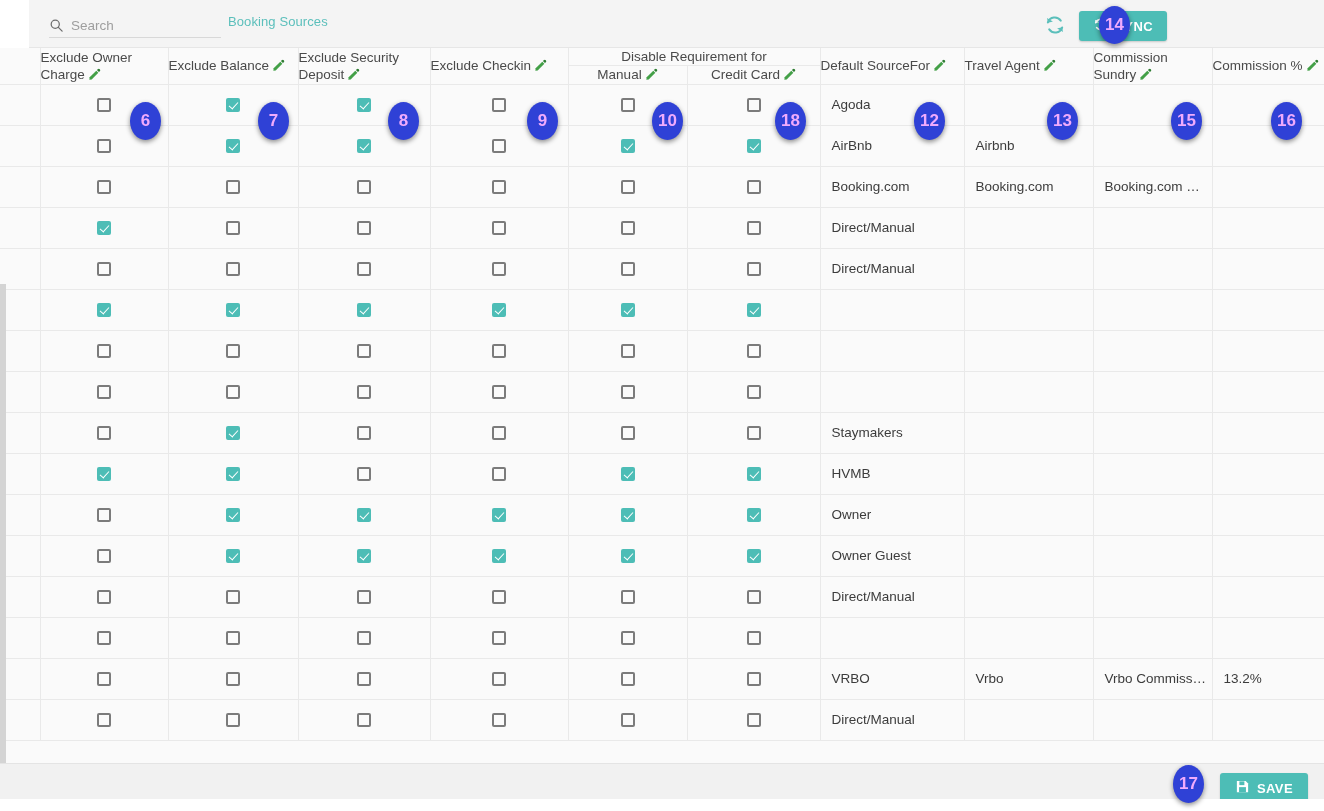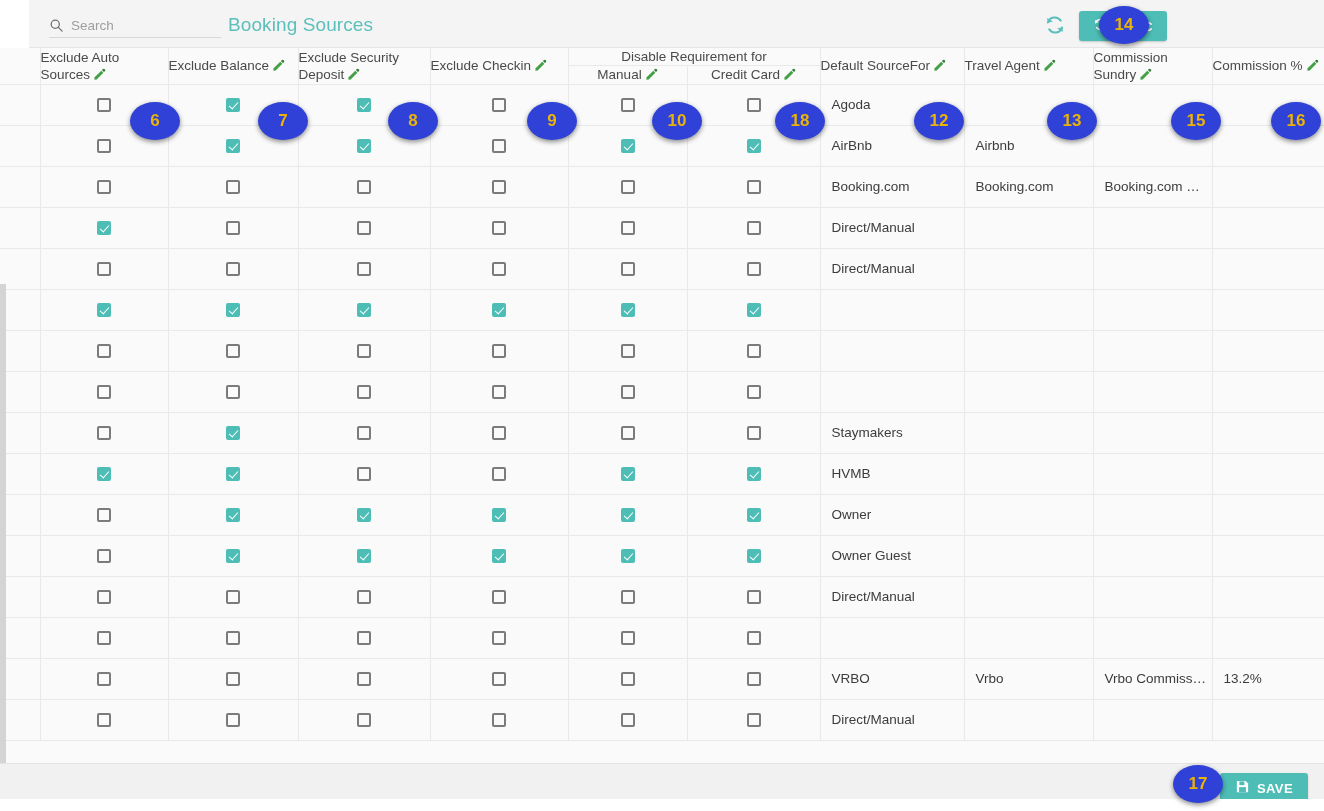--- a/index.html
+++ b/index.html
@@ -50,21 +50,21 @@
     font-size: 13.5px;
     color: #5a5a5a;
     width: 140px;
     padding: 0;
   }
   .search-input::placeholder { color: #9e9e9e; }
 
   .page-title {
     position: absolute;
     left: 199px; top: 14px;
-    font-size: 19px;
+    font-size: 13px;
     color: #5bbfbb;
     letter-spacing: .1px;
   }
 
   
   .refresh-btn {
     position: absolute;
     right: 285px; top: 13px;
     width: 24px; height: 24px;
     background: transparent;
@@ -224,24 +224,24 @@
   .bottom-white {
     position: absolute;
     left: 0; bottom: 0;
     width: 1324px; height: 12px;
     background: #ffffff;
   }
 
   
   .badge {
     position: absolute;
-    width: 50px; height: 38px;
+    width: 31px; height: 38px;
     border-radius: 50%;
     background: #2f41d6;
-    color: #eab308;
+    color: #f0abfc;
     font-size: 17px;
     font-weight: bold;
     display: flex;
     align-items: center;
     justify-content: center;
     box-shadow: 0 2px 5px rgba(0,0,0,.45);
     z-index: 40;
     font-family: "Liberation Sans", sans-serif;
     pointer-events: none;
   }
@@ -297,21 +297,21 @@
       <col style="width:133px">
       <col style="width:144px">
       <col style="width:129px">
       <col style="width:119px">
       <col style="width:112px">
     </colgroup>
     <thead>
       <tr>
         <th rowspan="2"></th>
         <th rowspan="2">
-          <span class="hdr-text">Exclude Auto Sources</span><span class="pencil"><svg viewBox="0 0 24 24" width="13" height="13">
+          <span class="hdr-text">Exclude Owner Charge</span><span class="pencil"><svg viewBox="0 0 24 24" width="13" height="13">
                 <path d="M3 17.2 L15.3 4.9 L19.1 8.7 L6.8 21 L2.5 21.5 Z" fill="#43a047"></path>
                 <path d="M16.4 3.8 L18 2.2 A1.9 1.9 0 0 1 21.8 6 L20.2 7.6 Z" fill="#2e7d32"></path>
               </svg></span>
         </th>
         <th rowspan="2">
           <span class="hdr-text">Exclude Balance</span><span class="pencil"><svg viewBox="0 0 24 24" width="13" height="13">
                 <path d="M3 17.2 L15.3 4.9 L19.1 8.7 L6.8 21 L2.5 21.5 Z" fill="#43a047"></path>
                 <path d="M16.4 3.8 L18 2.2 A1.9 1.9 0 0 1 21.8 6 L20.2 7.6 Z" fill="#2e7d32"></path>
               </svg></span>
         </th>

